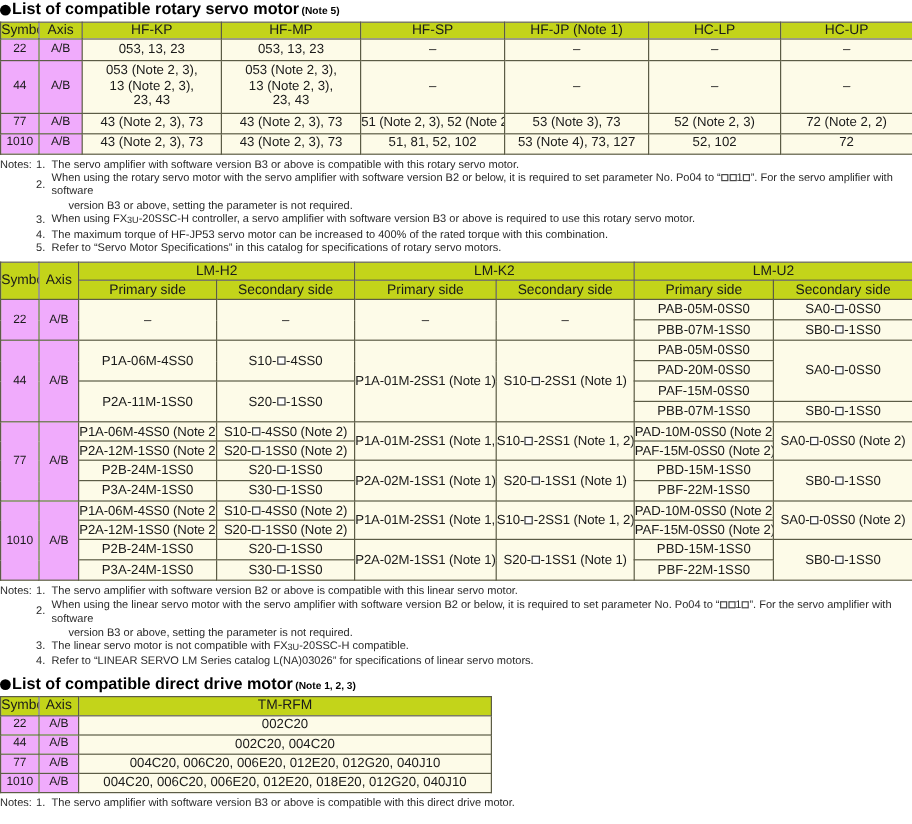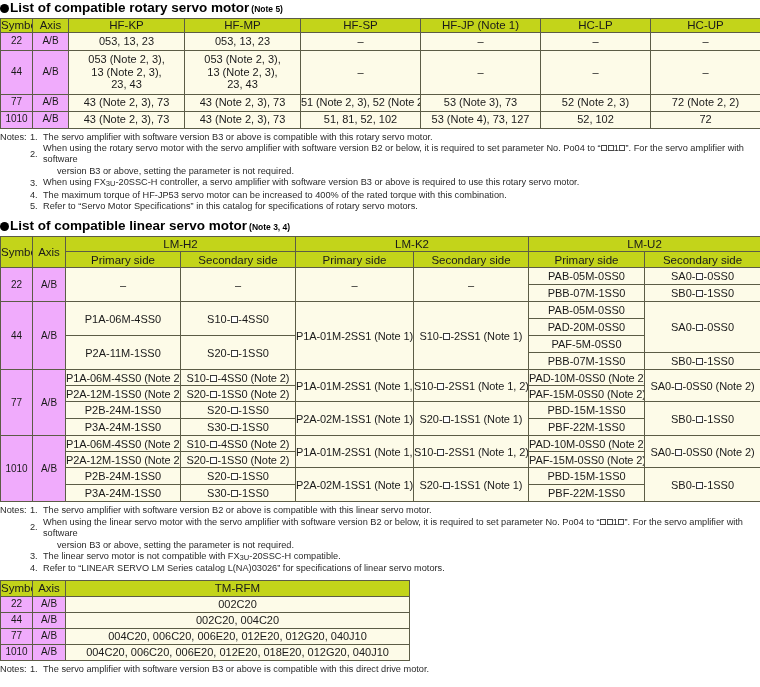--- a/index.html
+++ b/index.html
@@ -211,23 +211,20 @@
     </div>
     <div class="nrow">
       <span class="nlabel"></span>
       <span class="nnum">5.</span>
       <span class="ntext">Refer to “Servo Motor Specifications” in this catalog for specifications of rotary servo motors.</span>
     </div>
   </div>
 
   <div class="gap-a"></div>
 
-  <div class="sec-title">
-    <span class="bullet"></span><span>List of compatible linear servo motor</span><span class="note-sup">(Note 3, 4)</span>
-  </div>
 
   <table class="grid" style="width:760px;">
     <colgroup>
       <col style="width:32px">
         <col style="width:33px">
       <col style="width:115px">
         <col style="width:115px">
       <col style="width:118px">
         <col style="width:115px">
       <col style="width:116px">
@@ -276,21 +273,21 @@
         <td class="tiny9" rowspan="4"><span>S10-</span><span class="sq"></span><span>-2SS1 (Note 1)</span></td>
         <td>PAB-05M-0SS0</td>
         <td rowspan="3"><span>SA0-</span><span class="sq"></span><span>-0SS0</span></td>
       </tr>
       <tr style="height:17px">
         <td>PAD-20M-0SS0</td>
       </tr>
       <tr style="height:17px">
         <td rowspan="2">P2A-11M-1SS0</td>
         <td rowspan="2"><span>S20-</span><span class="sq"></span><span>-1SS0</span></td>
-        <td>PAF-5M-0SS0</td>
+        <td>PAF-15M-0SS0</td>
       </tr>
       <tr style="height:17px">
         <td>PBB-07M-1SS0</td>
         <td><span>SB0-</span><span class="sq"></span><span>-1SS0</span></td>
       </tr>
 
       <tr style="height:16px">
         <td class="sym" rowspan="4">77</td>
         <td class="ax" rowspan="4">A/B</td>
         <td class="tiny9">P1A-06M-4SS0 (Note 2)</td>
@@ -369,20 +366,23 @@
     </div>
     <div class="nrow">
       <span class="nlabel"></span>
       <span class="nnum">4.</span>
       <span class="ntext">Refer to “LINEAR SERVO LM Series catalog L(NA)03026” for specifications of linear servo motors.</span>
     </div>
   </div>
 
   <div class="gap-b"></div>
 
+  <div class="sec-title">
+    <span class="bullet"></span><span>List of compatible direct drive motor</span><span class="note-sup">(Note 1, 2, 3)</span>
+  </div>
 
   <table class="grid" style="width:409px;">
     <colgroup>
       <col style="width:32px">
         <col style="width:33px">
         <col style="width:344px">
     </colgroup>
     <thead>
       <tr style="height:16px">
         <th class="hd sym-hd">Symbol</th>

